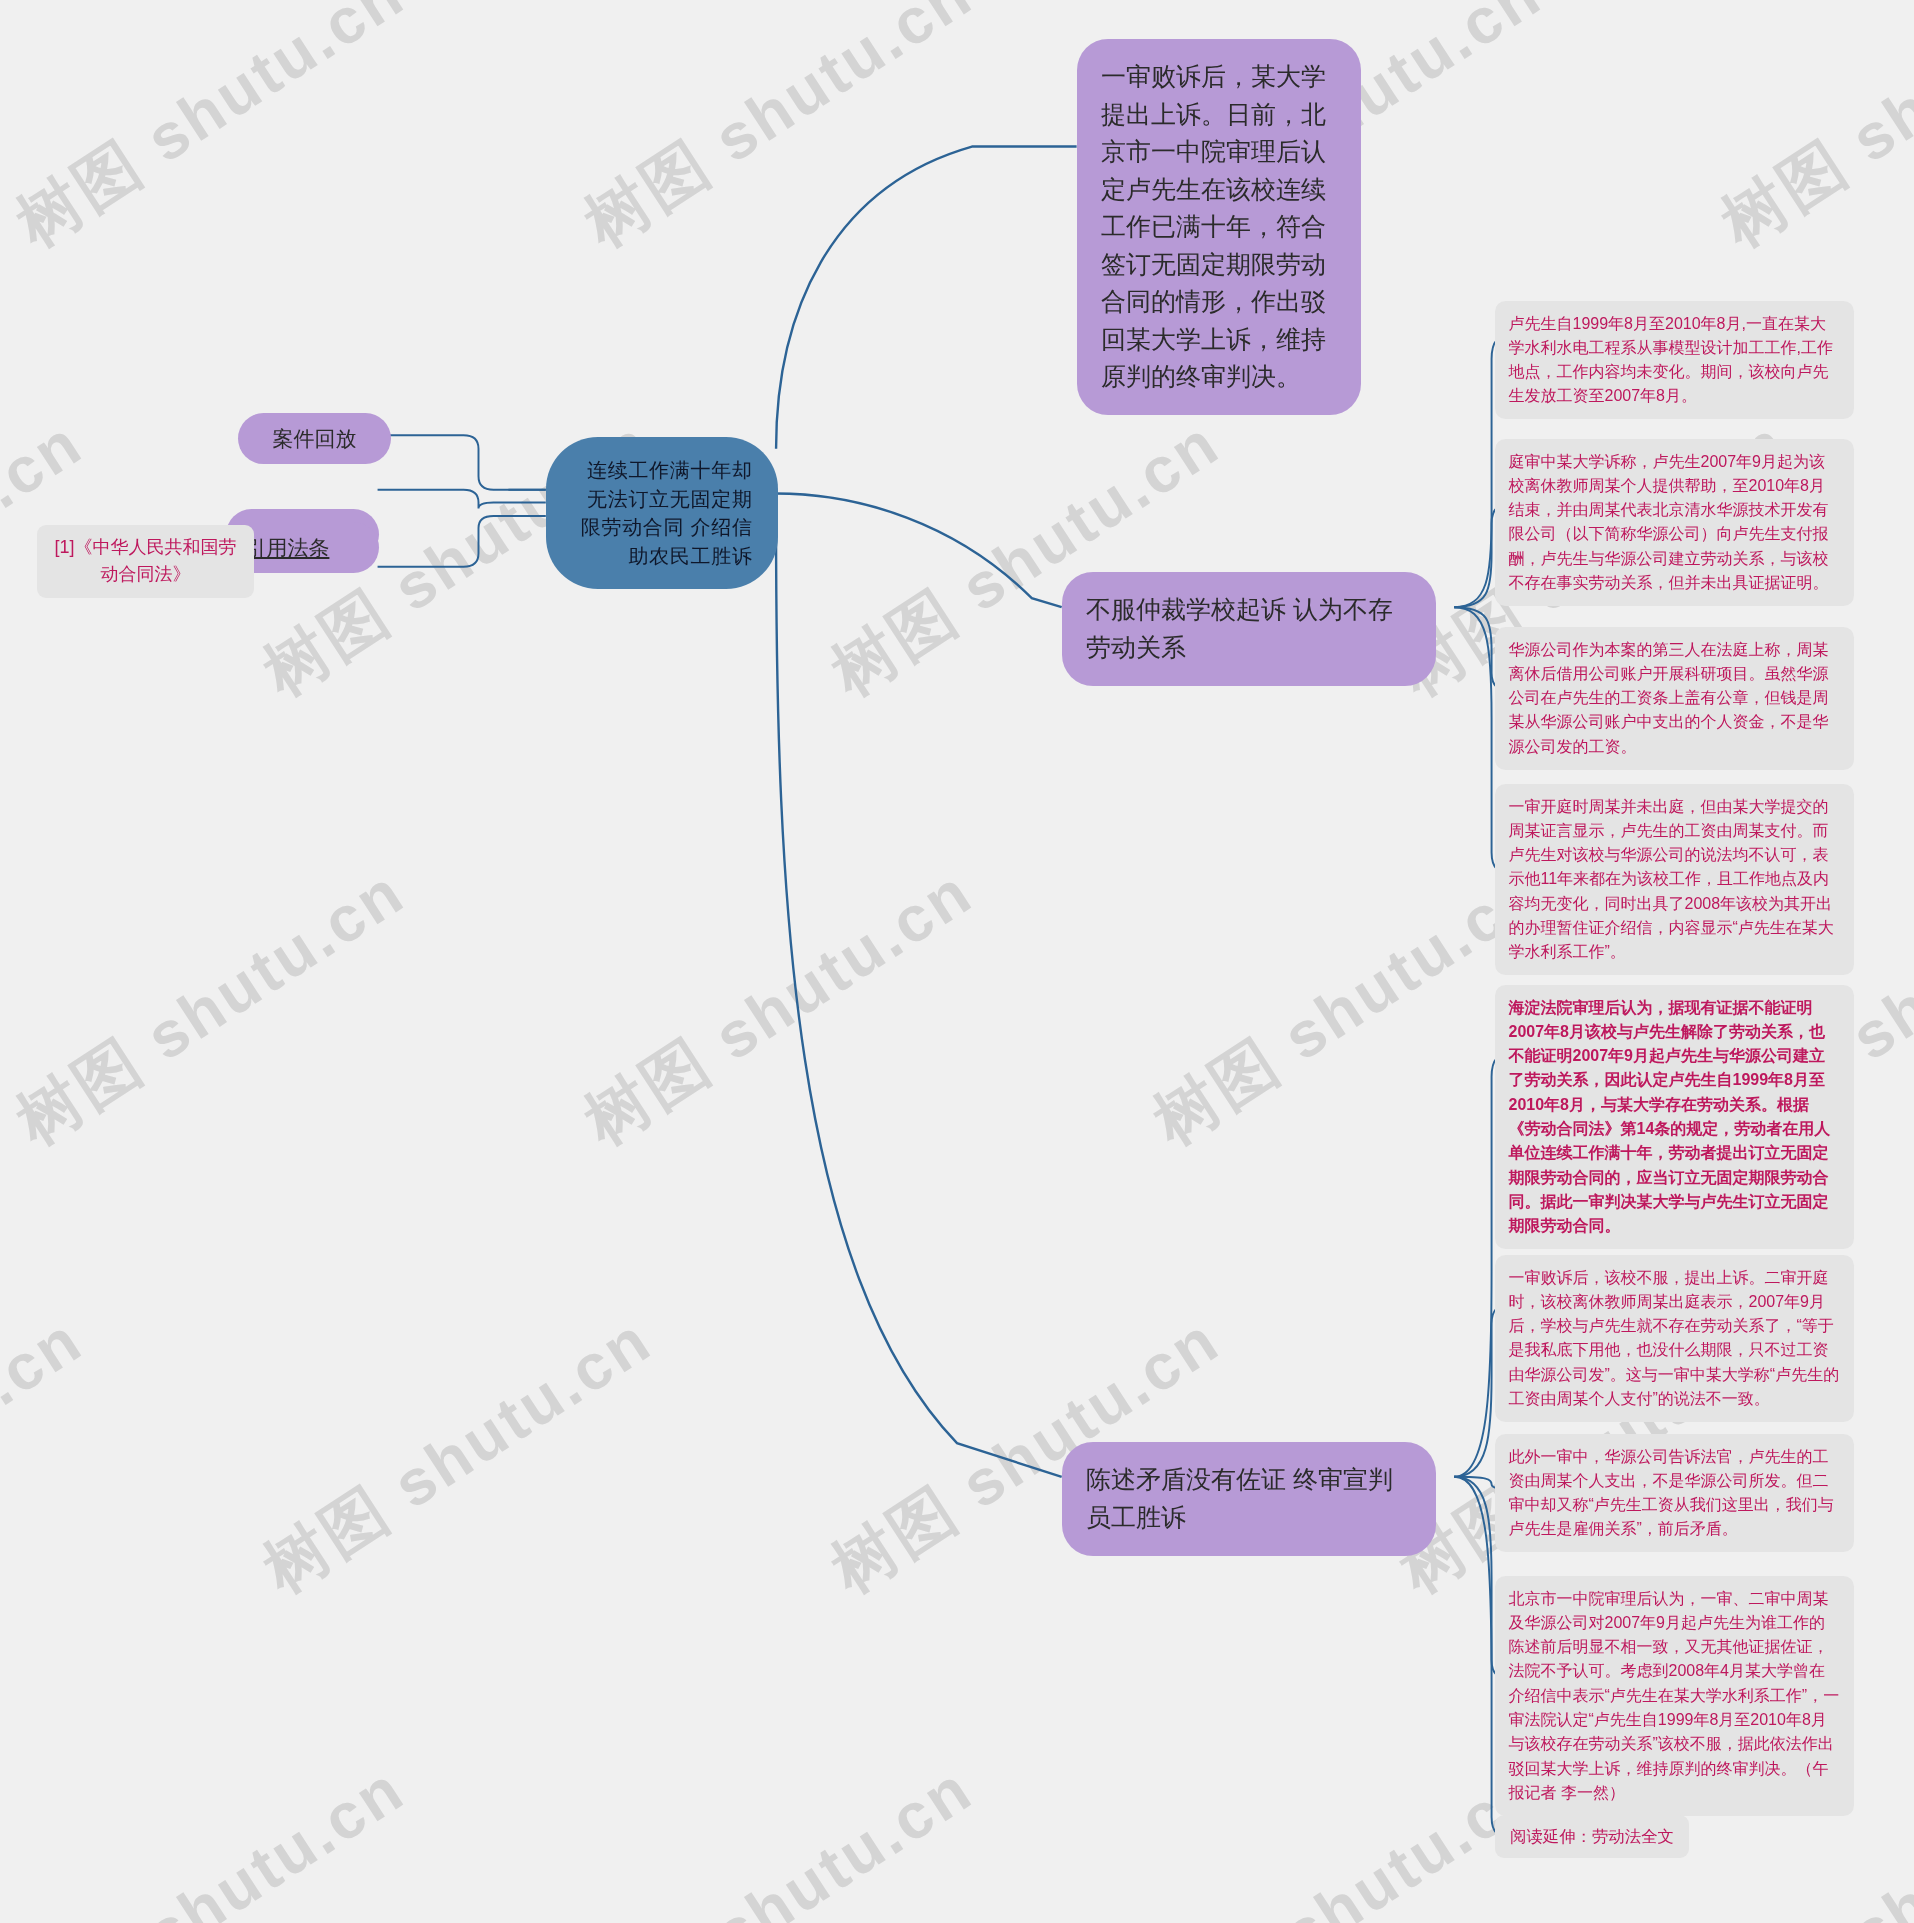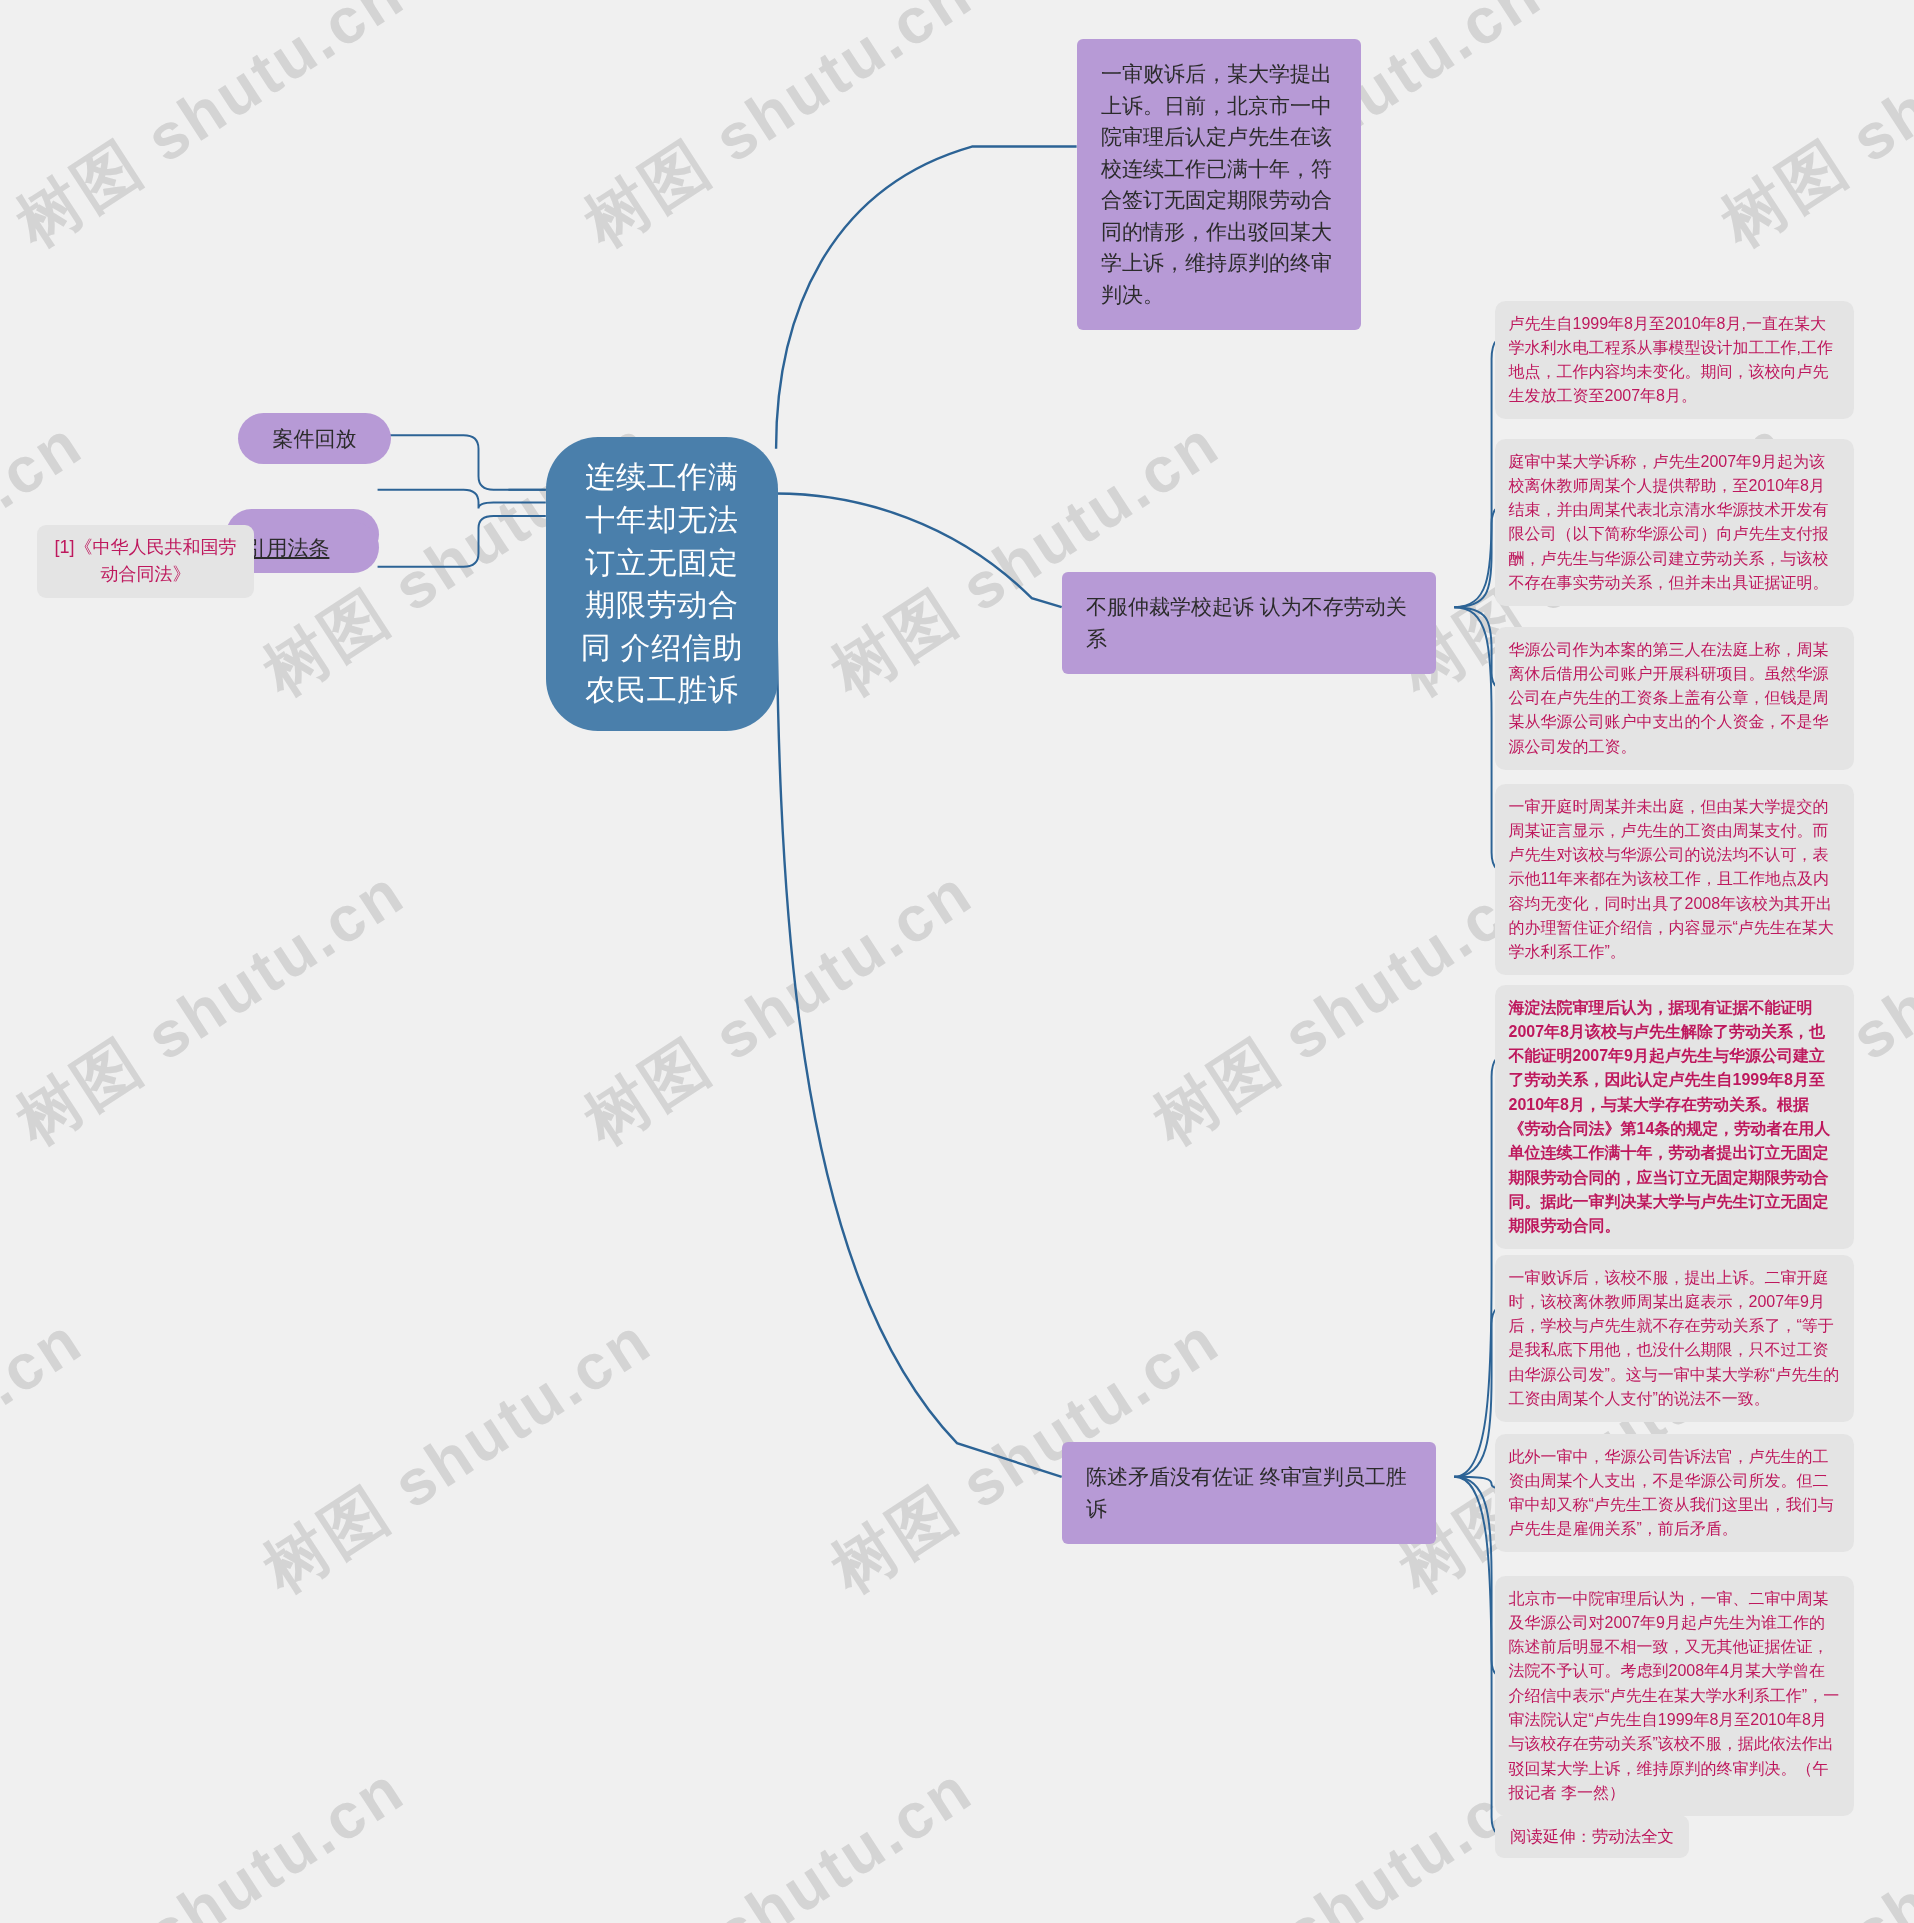--- a/index.html
+++ b/index.html
@@ -46,41 +46,41 @@
 
   
   .node {
     position: absolute;
     z-index: 2;
     box-sizing: border-box;
   }
 
   .root-node {
     background: #4a7fab;
-    color: #ffffff;
+    color: #0f172a;
     border-radius: 52px;
-    text-align: center;
-    font-size: 30px;
+    text-align: right;
+    font-size: 20px;
     line-height: 1.42;
     padding: 19.4px 25.4px;
     letter-spacing: 0.7px;
   }
 
   .branch-node {
     background: #b79ad6;
     color: #2b2b2b;
     border-radius: 33px;
     font-size: 21px;
     line-height: 1.45;
     padding: 10.5px 19.4px;
     box-sizing: border-box;
   }
   .branch-node.big {
-    font-size: 21px;
-    border-radius: 6px;
+    font-size: 25px;
+    border-radius: 31px;
     padding: 19.4px 24px;
     line-height: 1.5;
   }
 
   .leaf-node {
     background: #e4e4e4;
     color: #be185d;
     border-radius: 10.5px;
     font-size: 16px;
     line-height: 1.52;

